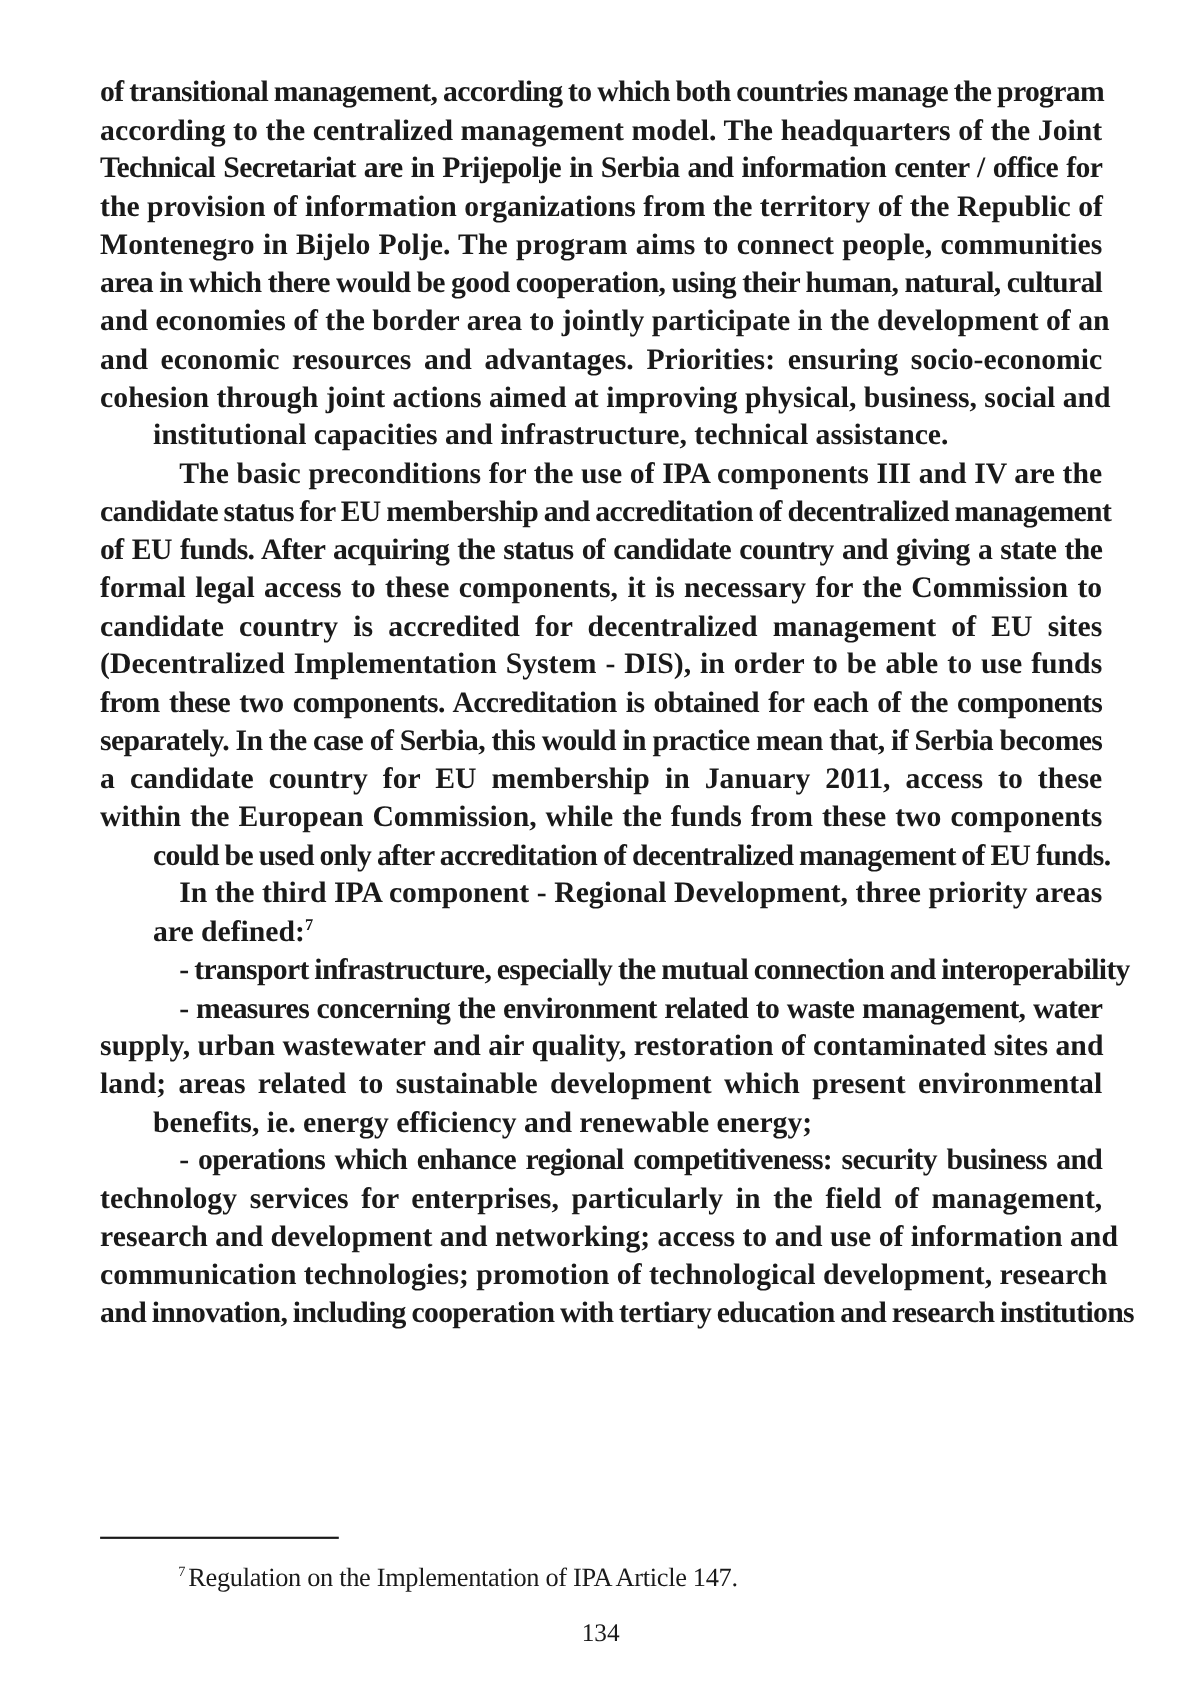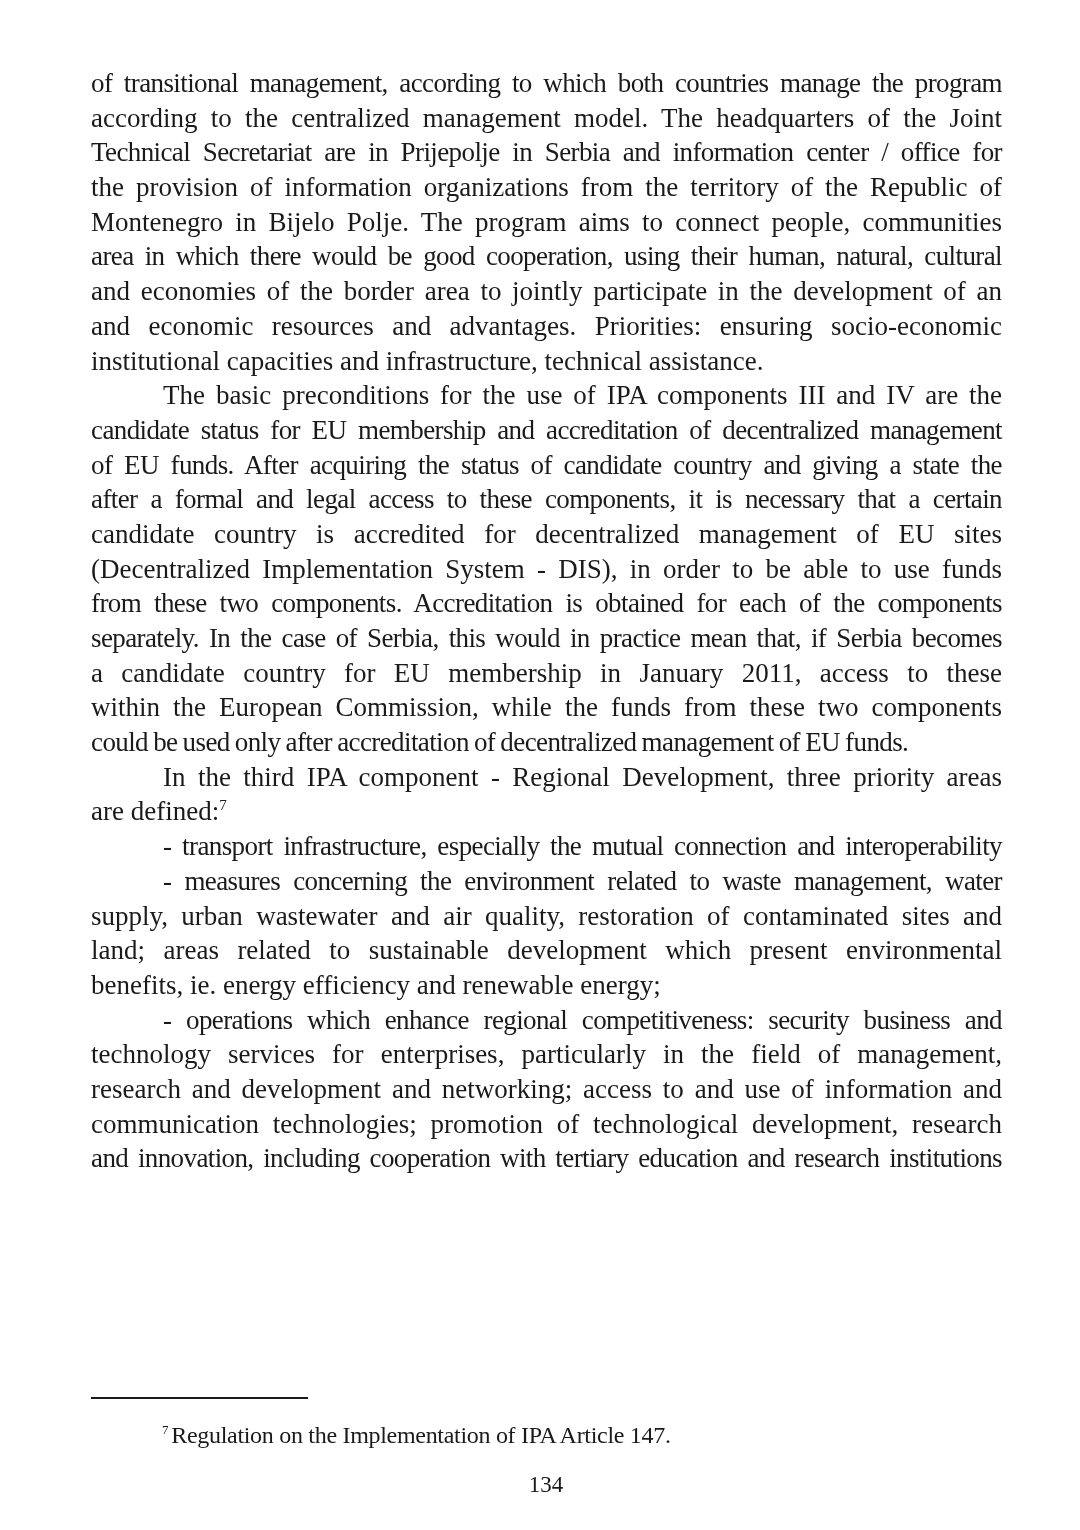--- a/index.html
+++ b/index.html
@@ -23,23 +23,25 @@
       font-size: 27px;
       line-height: 34.7px;
     }
     .line {
       display: block;
       text-align: justify;
       text-align-last: justify;
       white-space: nowrap;
       height: 34.7px;
       overflow: visible;
+      font-weight: bold;
     }
     .line.last {
       text-align-last: left;
+      margin-left: 48px;
     }
     .line.indent {
       padding-left: 72px;
     }
     .condensed {
       letter-spacing: -0.6px;
       word-spacing: -1px;
     }
     sup.fnref {
       font-size: 15px;
@@ -86,28 +88,29 @@
 
   <div>
     <span class="line condensed">of transitional management, according to which both countries manage the program</span>
     <span class="line">according to the centralized management model. The headquarters of the Joint</span>
     <span class="line condensed">Technical Secretariat are in Prijepolje in Serbia and information center / office for</span>
     <span class="line">the provision of information organizations from the territory of the Republic of</span>
     <span class="line">Montenegro in Bijelo Polje. The program aims to connect people, communities</span>
     <span class="line condensed">area in which there would be good cooperation, using their human, natural, cultural</span>
     <span class="line">and economies of the border area to jointly participate in the development of an</span>
     <span class="line">and economic resources and advantages. Priorities: ensuring socio-economic</span>
+    <span class="line">cohesion through joint actions aimed at improving physical, business, social and</span>
     <span class="line last">institutional capacities and infrastructure, technical assistance.</span>
   </div>
 
   <div>
     <span class="line indent">The basic preconditions for the use of IPA components III and IV are the</span>
     <span class="line condensed">candidate status for EU membership and accreditation of decentralized management</span>
     <span class="line condensed">of EU funds. After acquiring the status of candidate country and giving a state the</span>
-    <span class="line condensed">after a formal and legal access to these components, it is necessary that a certain</span>
+    <span class="line">formal legal access to these components, it is necessary for the Commission to</span>
     <span class="line">candidate country is accredited for decentralized management of EU sites</span>
     <span class="line">(Decentralized Implementation System - DIS), in order to be able to use funds</span>
     <span class="line condensed">from these two components. Accreditation is obtained for each of the components</span>
     <span class="line condensed">separately. In the case of Serbia, this would in practice mean that, if Serbia becomes</span>
     <span class="line">a candidate country for EU membership in January 2011, access to these</span>
     <span class="line">within the European Commission, while the funds from these two components</span>
     <span class="line last condensed">could be used only after accreditation of decentralized management of EU funds.</span>
   </div>
 
   <div>

